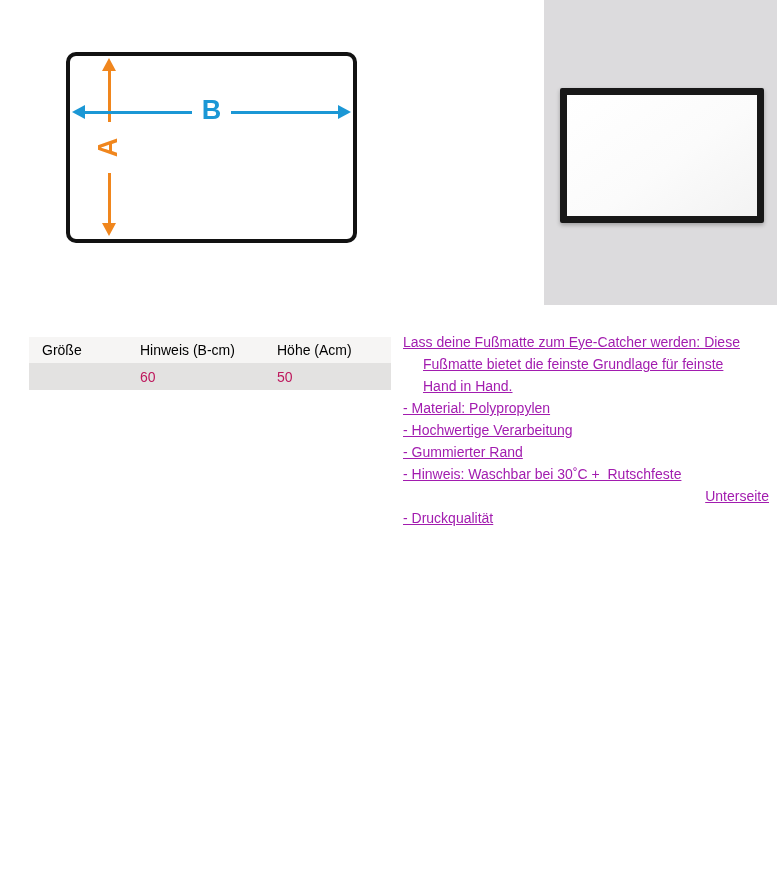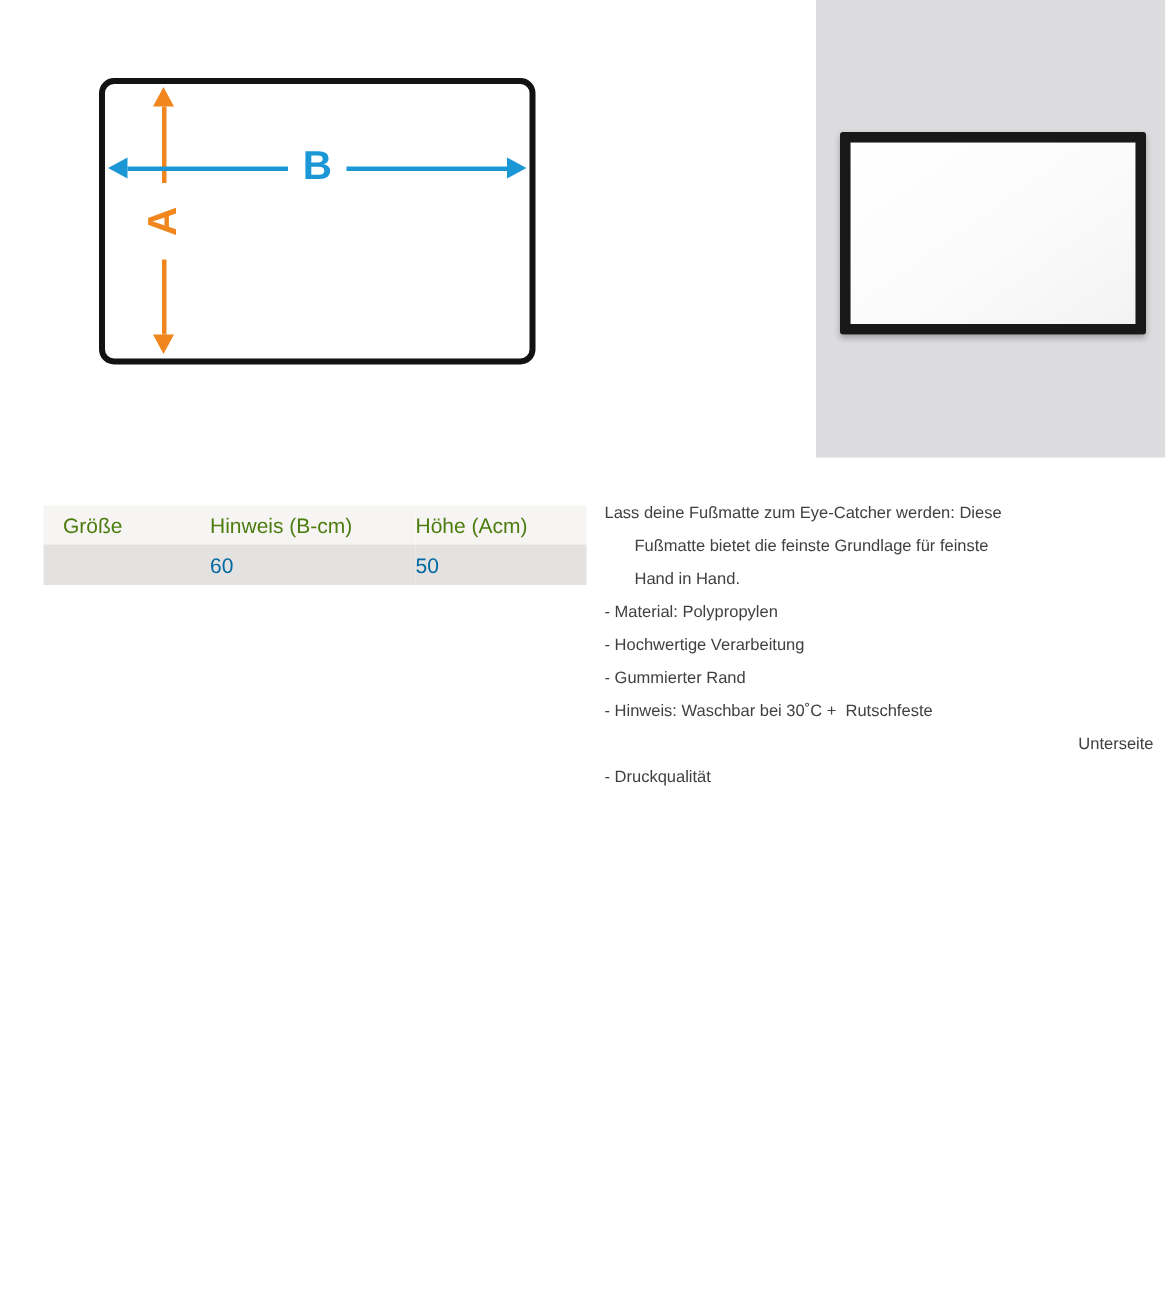--- a/index.html
+++ b/index.html
@@ -84,44 +84,45 @@
   .size-table {
     position: absolute;
     left: 29px; top: 337px;
     width: 362px;
     border-collapse: collapse;
     table-layout: fixed;
   }
   .size-table th {
     height: 26px;
     background: #f6f5f4;
-    color: #4d7c0f;
+    color: #000000;
     font-weight: normal;
     font-size: 14px;
     text-align: left;
     vertical-align: middle;
   }
   .size-table td {
     height: 27px;
     background: #e3e2e1;
-    color: #0369a1;
+    color: #be185d;
     font-size: 14px;
     text-align: left;
     vertical-align: middle;
   }
   .size-table th:first-child, .size-table td:first-child { padding-left: 13px; }
 
   
   .desc {
     position: absolute;
     left: 403px; top: 331px;
     width: 366px;
-    font-size: 11px;
+    font-size: 14px;
     line-height: 22px;
-    color: #404040;
+    color: #a21caf;
+    text-decoration: underline;
   }
   .desc-line { white-space: pre-wrap; }
   .desc-line.indent { padding-left: 20px; }
   .features { }
   .feat-line { white-space: pre-wrap; }
   .feat-line.indent { padding-left: 13px; text-align: right; }
 </style>
 </head>
 <body>
 

